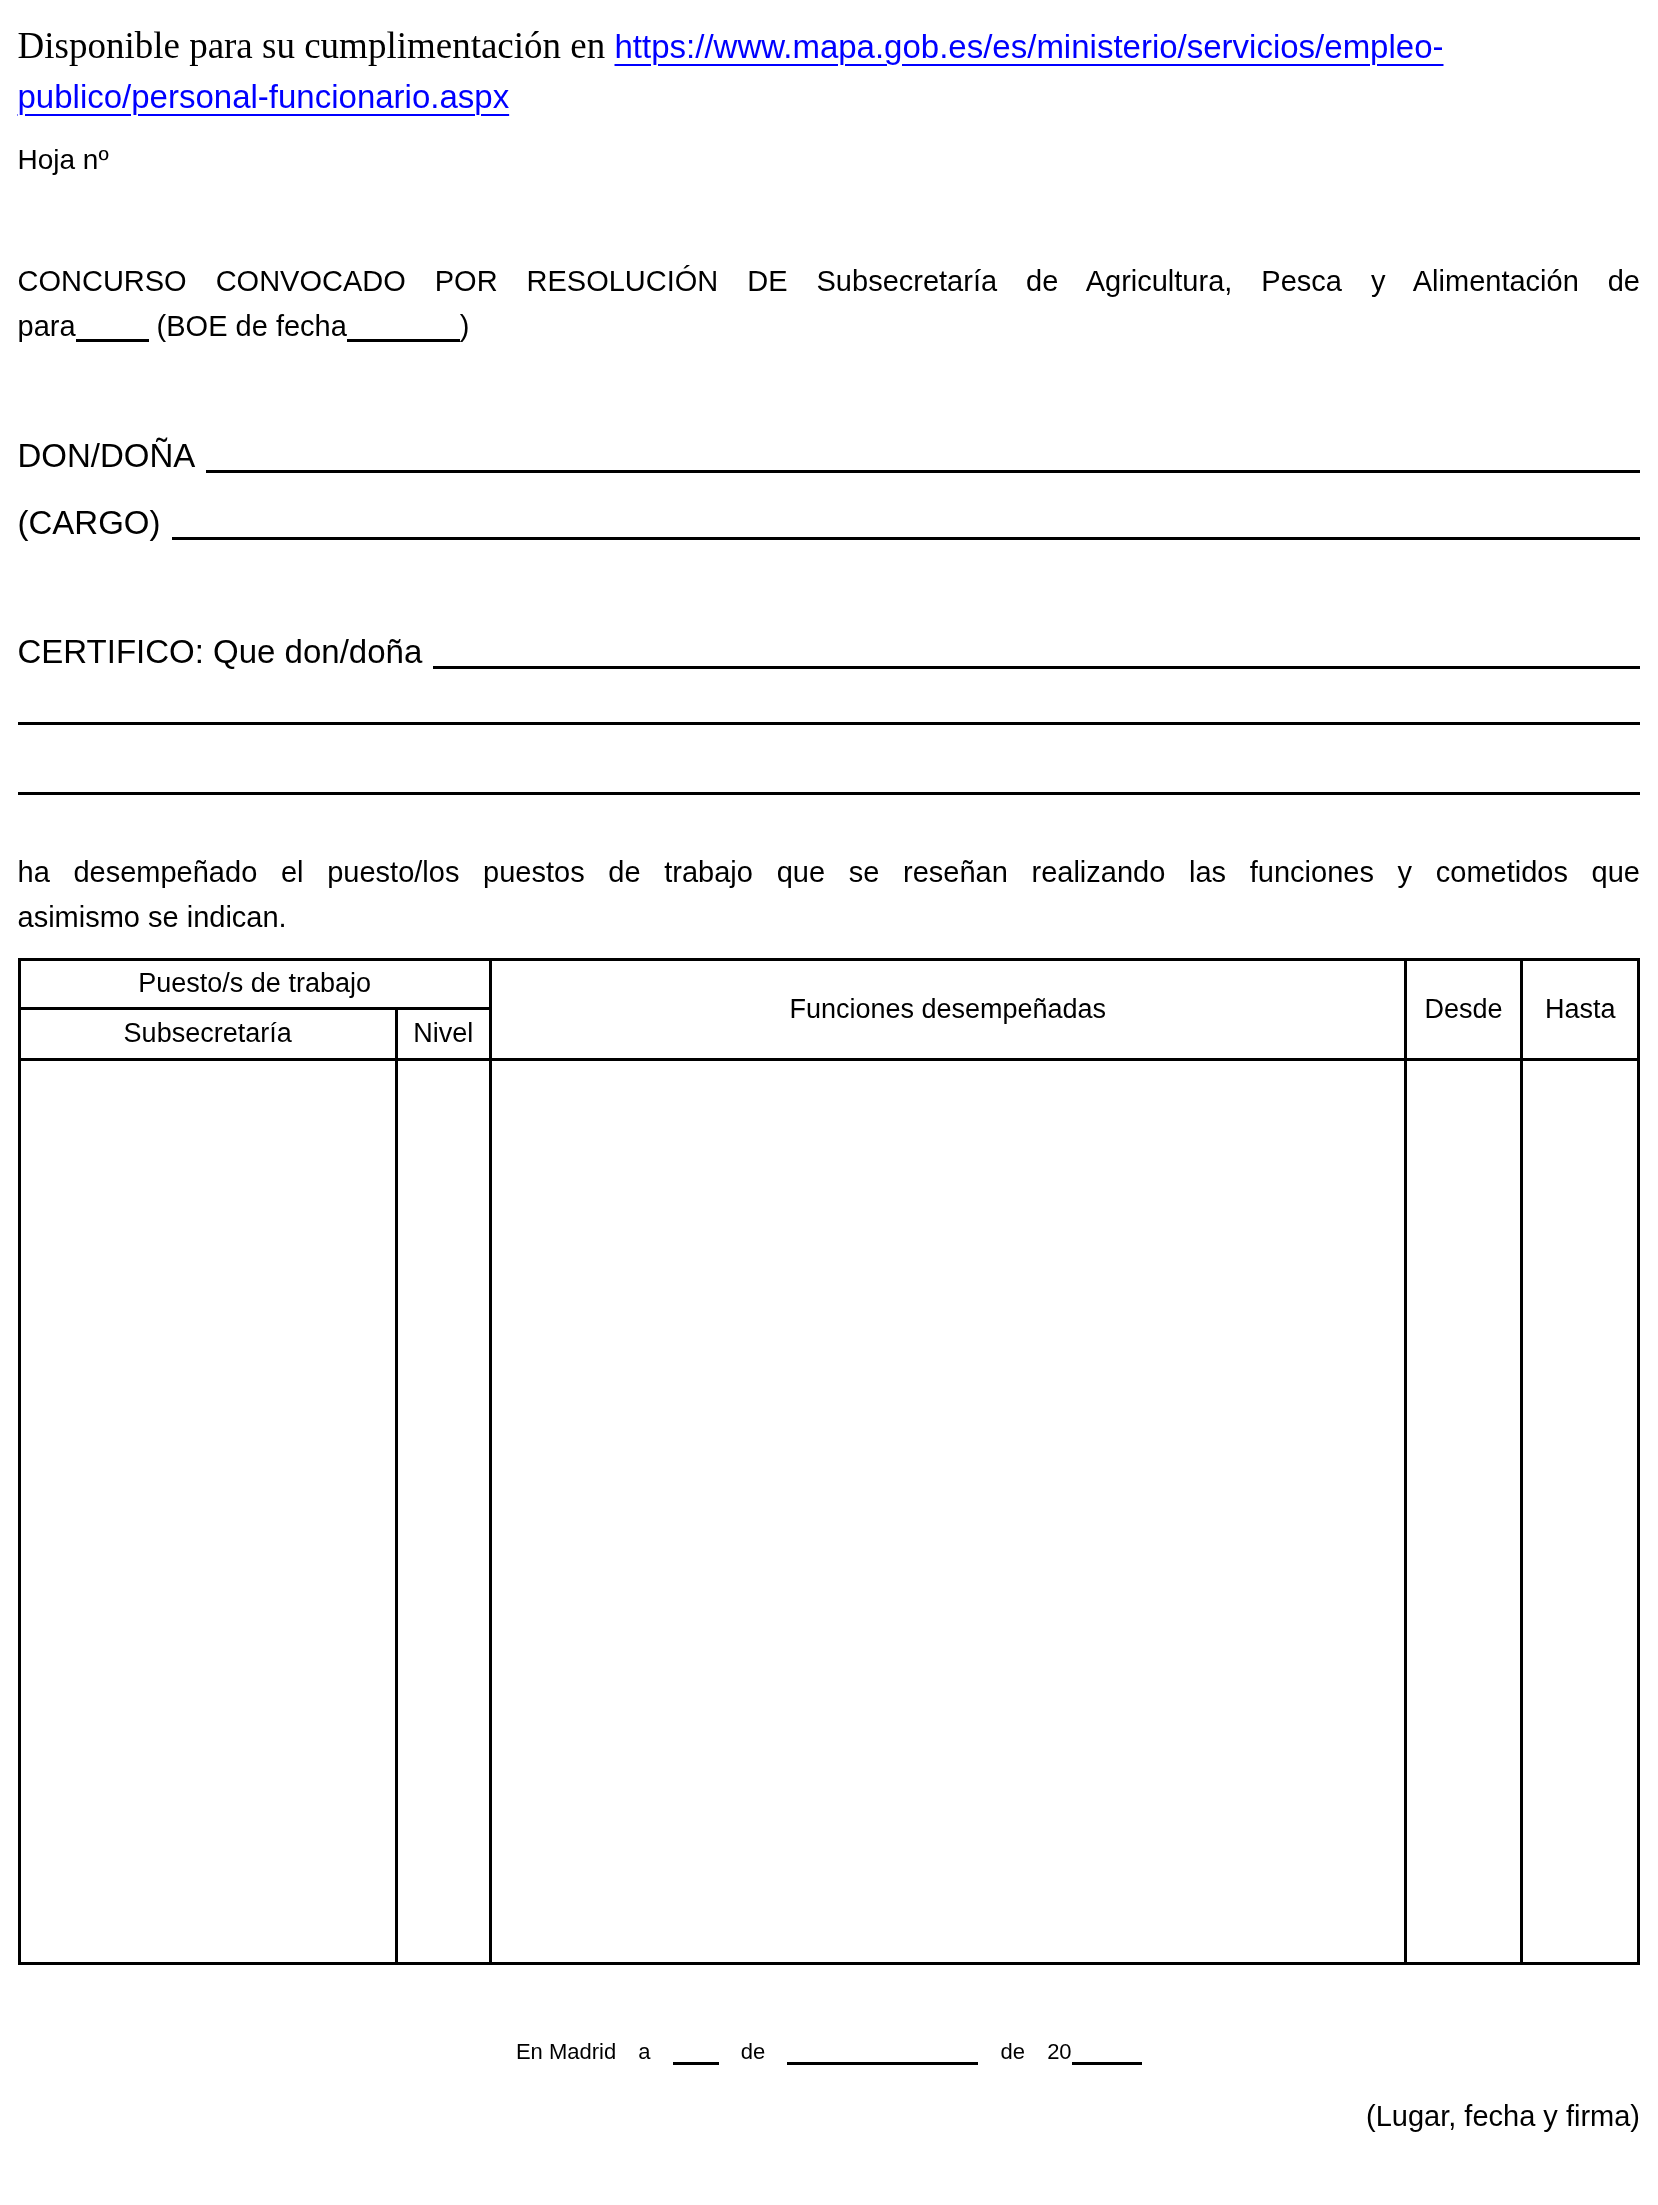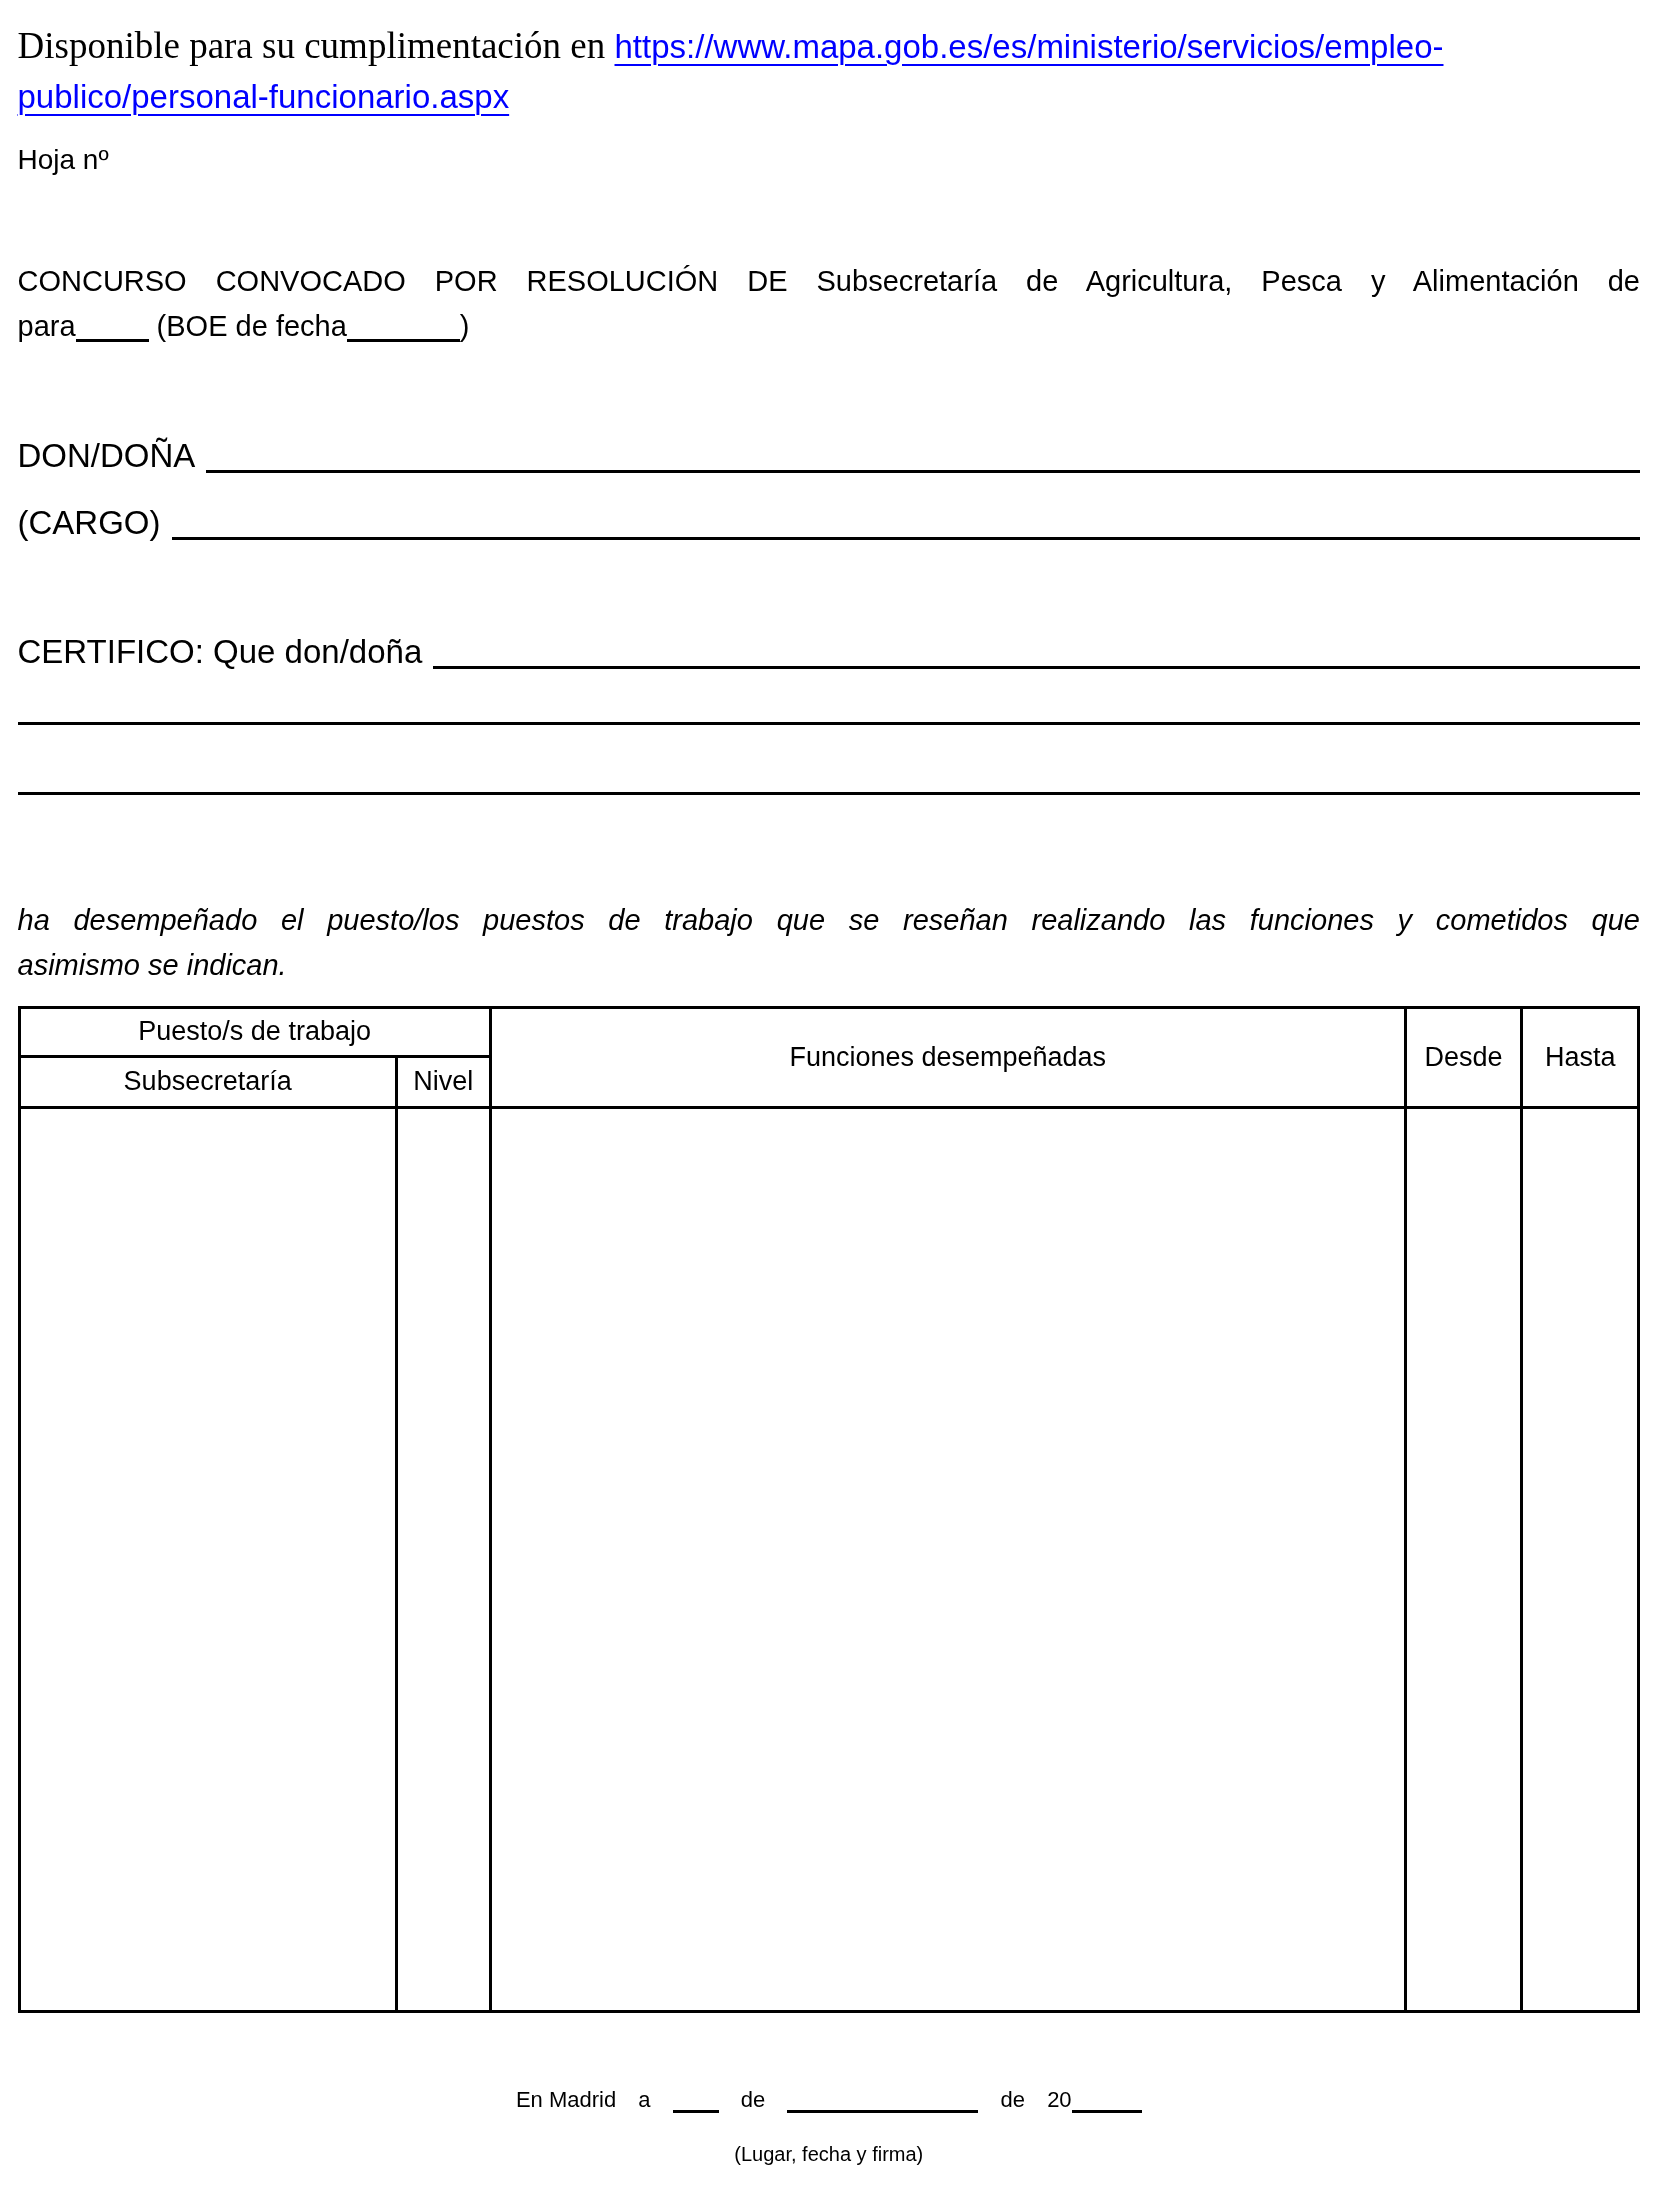--- a/index.html
+++ b/index.html
@@ -81,21 +81,21 @@
   .mt-cert { margin-top: 84px; }
 
   
   .rule {
     border-bottom: 3.2px solid #000;
     height: 0;
   }
   .rule1 { margin-top: 48px; }
   .rule2 { margin-top: 67px; }
 
-  .statement { margin-top: 103px; font-style: italic; }
+  .statement { margin-top: 55px; }
 
   
   .jobs-table {
     width: 100%;
     margin-top: 18px;
     border-collapse: collapse;
     table-layout: fixed;
   }
   .jobs-table th, .jobs-table td {
     border: 3.2px solid #000;
@@ -115,23 +115,23 @@
     margin-top: 64px;
     text-align: center;
     font-size: 22px;
     line-height: 45px;
   }
   .closing .seg { margin-left: 16px; }
   .closing .seg.first { margin-left: 0; }
   .closing .tight { margin-left: 0; }
 
   .signature {
-    margin-top: 10px;
-    text-align: center;
-    font-size: 20px;
+    margin-top: 20px;
+    text-align: right;
+    font-size: 29px;
     line-height: 45px;
   }
 </style>
 </head>
 <body>
 
 <div class="page">
 
   <div class="intro">
     <span>Disponible para su cumplimentación en </span><a href="#"><span>https://www.mapa.gob.es/es/ministerio/servicios/empleo-</span><br>

